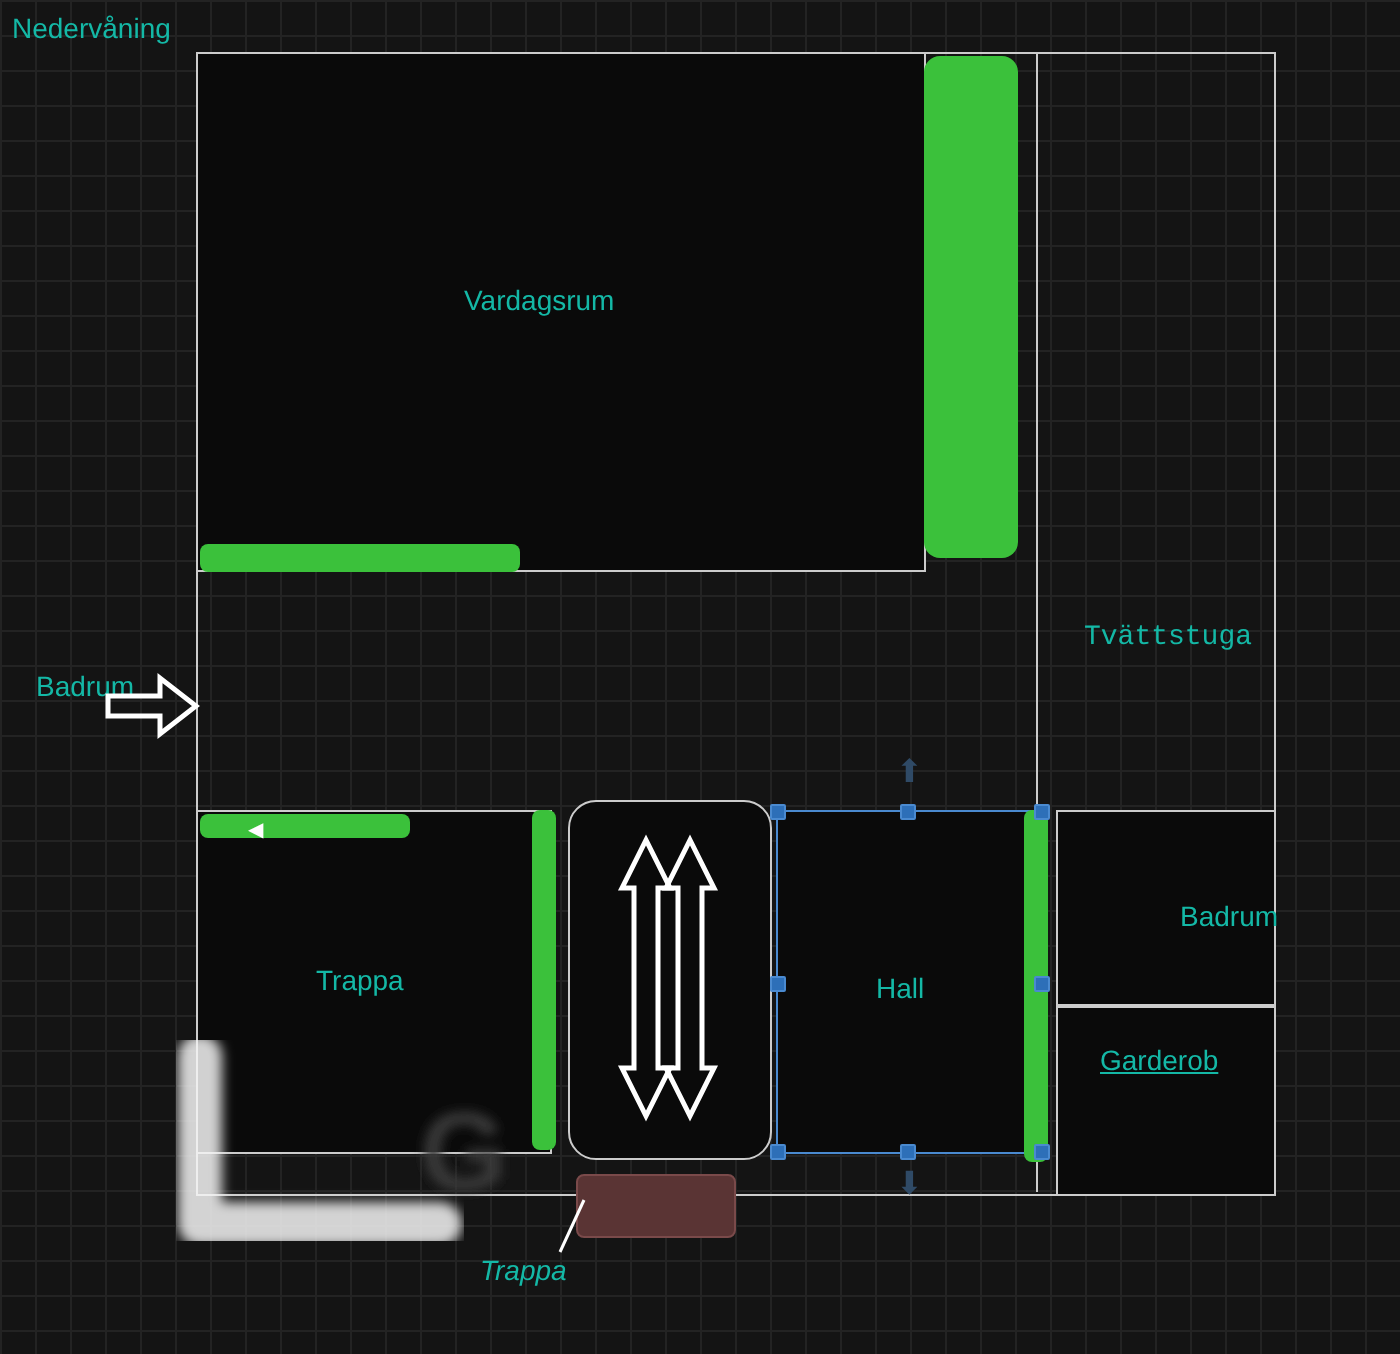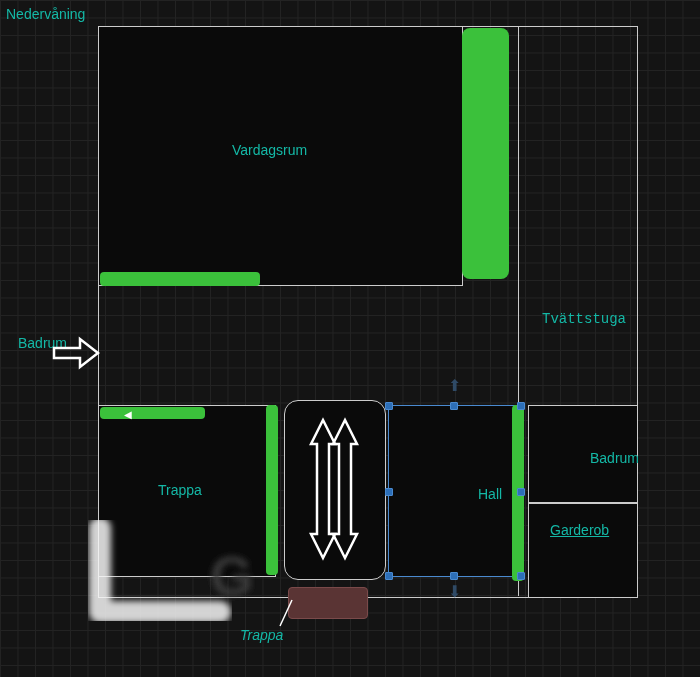--- a/index.html
+++ b/index.html
@@ -59,21 +59,21 @@
 <div class="room" style="left:98px;top:405px;width:176px;height:170px;"></div>
 
 <div class="green" style="left:100px;top:407px;width:105px;height:12px;"></div>
 
 <div class="green" style="left:266px;top:405px;width:12px;height:170px;"></div>
 <div class="label" style="left:158px;top:482px;">Trappa</div>
 
 <div class="room stair-room" style="left:284px;top:400px;width:100px;height:178px;"></div>
 
 <div class="room" style="left:388px;top:405px;width:130px;height:170px;border-color:#4a8ad0;"></div>
-<div class="label" style="left:438px;top:486px;margin-left:40px;">Hall</div>
+<div class="label" style="left:438px;top:486px;">Hall</div>
 
 <div class="green" style="left:512px;top:405px;width:12px;height:176px;"></div>
 
 <div class="sel" style="left:385px;top:402px;"></div>
 <div class="sel" style="left:450px;top:402px;"></div>
 <div class="sel" style="left:517px;top:402px;"></div>
 <div class="sel" style="left:385px;top:488px;"></div>
 <div class="sel" style="left:517px;top:488px;"></div>
 <div class="sel" style="left:385px;top:572px;"></div>
 <div class="sel" style="left:450px;top:572px;"></div>

